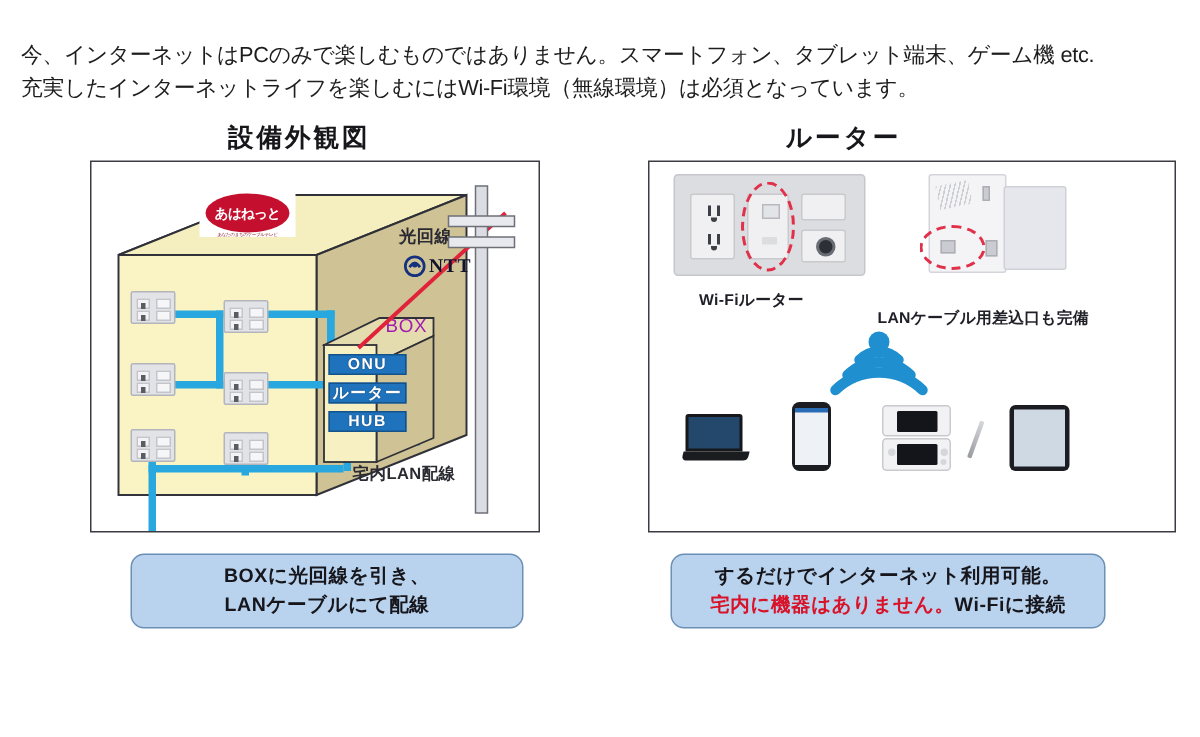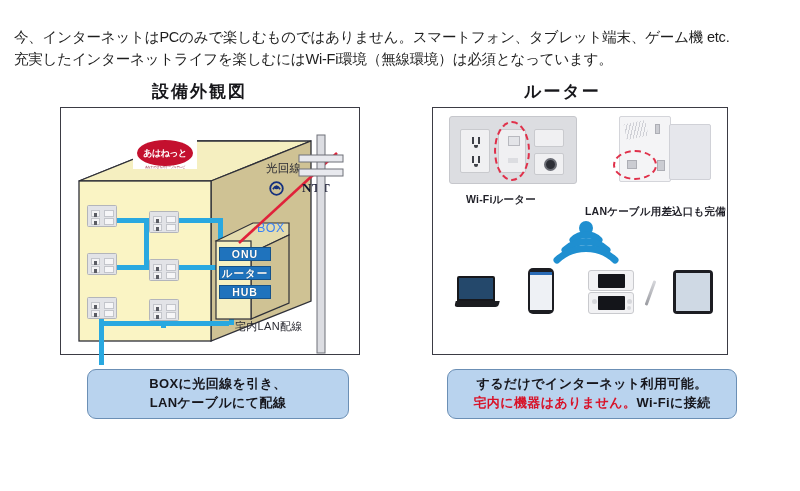--- a/index.html
+++ b/index.html
@@ -42,24 +42,24 @@
   #title-right { left: 524px; top: 80px; }
 
   
   .panel {
     position: absolute;
     border: 1.6px solid #3b3b44;
     background: #ffffff;
     box-sizing: border-box;
   }
   #panel-left  { left: 60px;  top: 107px; width: 300px; height: 248px; }
-  #panel-right { left: 432px; top: 107px; width: 296px; height: 248px; padding-left: 12px; }
-
-  
-  #building { position: absolute; left: 0; top: 15px; width: 300px; height: 248px; }
+  #panel-right { left: 432px; top: 107px; width: 352px; height: 248px; padding-left: 12px; }
+
+  
+  #building { position: absolute; left: 0; top: 4px; width: 300px; height: 248px; }
 
   .outlet-plate {
     position: absolute;
     background: #e2e3e7;
     border: 1px solid #b3b5bb;
     border-radius: 1.5px;
     box-sizing: border-box;
   }
   .outlet-plate .socket {
     position: absolute;
@@ -84,52 +84,52 @@
     border: 1px solid #c3c5cb;
     box-sizing: border-box;
   }
 
   .cable { position: absolute; background: #29a8e0; }
 
   
   .box-label {
     position: absolute;
     font-size: 12.5px;
-    color: #3b82f6;
+    color: #a21caf;
     letter-spacing: 0.5px;
   }
   .dev-bar {
     position: absolute;
     background: #1f73bd;
     border: 1px solid #15528a;
     color: #ffffff;
     font-size: 10.5px;
     font-weight: 700;
     letter-spacing: 1px;
     text-align: center;
     line-height: 12px;
     box-sizing: border-box;
     text-shadow: 0 0 1px rgba(0,0,0,.5);
   }
 
   .jp-label {
     position: absolute;
     font-size: 11px;
-    font-weight: 400;
+    font-weight: 700;
     color: #2a2a32;
     letter-spacing: 0.3px;
     white-space: nowrap;
   }
 
   
   #ntt-mark {
     position: absolute;
     display: flex;
     align-items: center;
-    gap: 18px;
+    gap: 2px;
   }
   #ntt-mark .ntt-text {
     font-family: "Liberation Serif", "DejaVu Serif", serif;
     font-size: 13px;
     font-weight: 700;
     color: #11132e;
     letter-spacing: 0.5px;
   }
 
   

